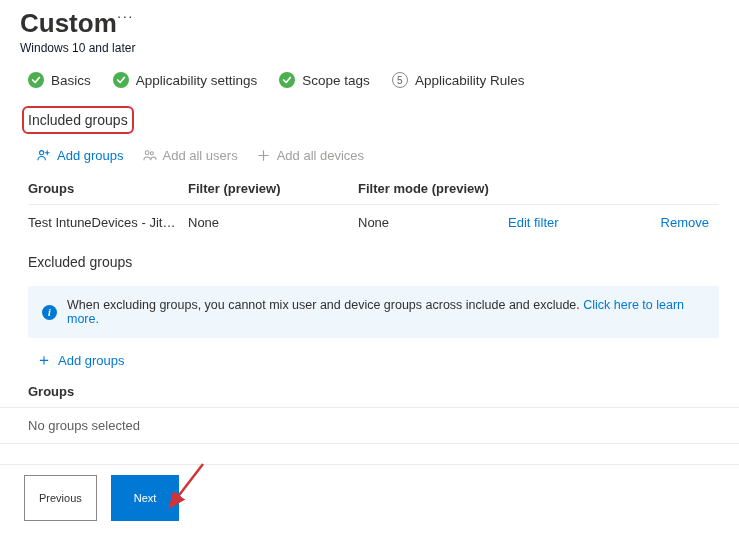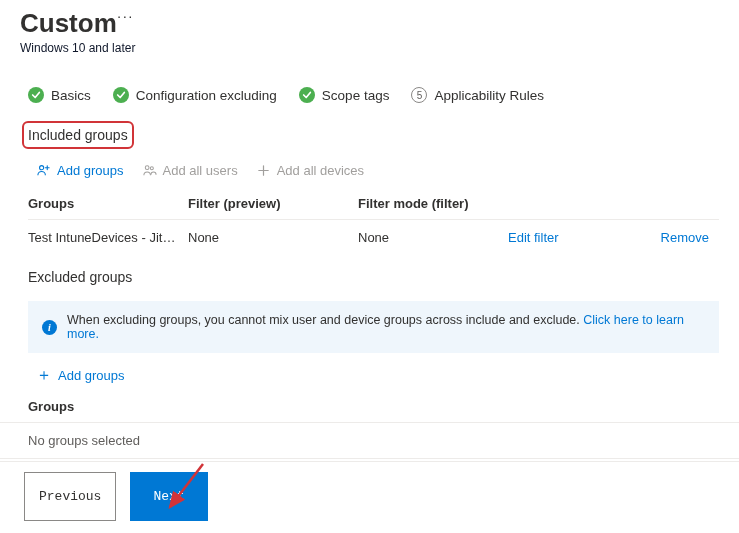--- a/index.html
+++ b/index.html
@@ -15,21 +15,21 @@
     position: relative;
     overflow: hidden;
   }
   .header { padding: 8px 20px 4px 20px; }
   .title-row { display: flex; align-items: flex-start; }
   .title { font-size: 26px; font-weight: 600; color: #323130; }
   .title-dots { color: #323130; font-size: 14px; letter-spacing: 1px; padding-bottom: 4px; }
   .subtitle { font-size: 12px; color: #0f172a; margin-top: 2px; }
 
   .stepper { display: flex; align-items: center; gap: 22px; padding: 18px 20px 10px 28px; flex-wrap: nowrap; }
-  .step { display: flex; align-items: center; gap: 7px; white-space: nowrap; margin-top: 15px; }
+  .step { display: flex; align-items: center; gap: 7px; white-space: nowrap; }
   .step-label { font-size: 13.5px; color: #323130; }
   .step-label.active { color: #0078d4; font-weight: 400; }
   .step-active-wrap { position: relative; padding-bottom: 2px; }
   .step-active-wrap::after {
     content: ""; position: absolute; left: -2px; right: -2px; bottom: -10px;
     height: 2px; background: #0078d4;
   }
   .circle-check {
     width: 16px; height: 16px; border-radius: 50%; background: #4caf50;
     display: inline-flex; align-items: center; justify-content: center;
@@ -89,22 +89,22 @@
   .empty-row {
     padding: 10px 20px 10px 28px; color: #605e5c; font-size: 13px;
   }
 
   .footer {
     position: absolute; left: 0; right: 0; bottom: 0;
     border-top: 1px solid #edebe9; padding: 10px 20px 12px 24px;
     display: flex; gap: 14px; background: #fff;
   }
   .btn {
-    padding: 5px 14px; font-size: 13px; cursor: pointer;
-    border: 1px solid #8a8886; background: #fff; color: #323130; font-family: Liberation Mono, monospace;
+    padding: 5px 14px; font-size: 11px; cursor: pointer;
+    border: 1px solid #8a8886; background: #fff; color: #323130;
   }
   .btn.primary { background: #0078d4; border-color: #0078d4; color: #ffffff; padding: 16px 22px; }
 
   .arrow-annotation {
     position: absolute; pointer-events: none;
   }
 
   .content-scroll { position: absolute; top: 54px; left: 0; right: 0; bottom: 48px; overflow: hidden; }
   .hr-full { border: none; border-top: 1px solid #edebe9; margin: 0 0 0 0; }
 </style>
@@ -129,21 +129,21 @@
           </svg>
       </span>
       <span class="step-label">Basics</span>
     </div>
     <div class="step">
       <span class="circle-check">
         <svg viewBox="0 0 12 12">
             <path d="M2 6 L5 9 L10 3" stroke="#fff" stroke-width="2" fill="none" stroke-linecap="round" stroke-linejoin="round"></path>
           </svg>
       </span>
-      <span class="step-label">Configuration excluding</span>
+      <span class="step-label">Applicability settings</span>
     </div>
     <div class="step">
       <span class="circle-check">
         <svg viewBox="0 0 12 12">
             <path d="M2 6 L5 9 L10 3" stroke="#fff" stroke-width="2" fill="none" stroke-linecap="round" stroke-linejoin="round"></path>
           </svg>
       </span>
       <span class="step-label">Scope tags</span>
     </div>
     <div class="step">
@@ -196,21 +196,21 @@
         <col style="width:160px">
           <col style="width:170px">
           <col style="width:150px">
           <col style="width:120px">
           <col>
       </colgroup>
       <thead>
         <tr>
           <th>Groups</th>
           <th>Filter (preview)</th>
-          <th>Filter mode (filter)</th>
+          <th>Filter mode (preview)</th>
           <th></th>
             <th></th>
         </tr>
       </thead>
       <tbody>
         <tr>
           <td class="truncate">Test IntuneDevices - Jit…</td>
           <td>None</td>
           <td>None</td>
           <td><span class="link">Edit filter</span></td>

